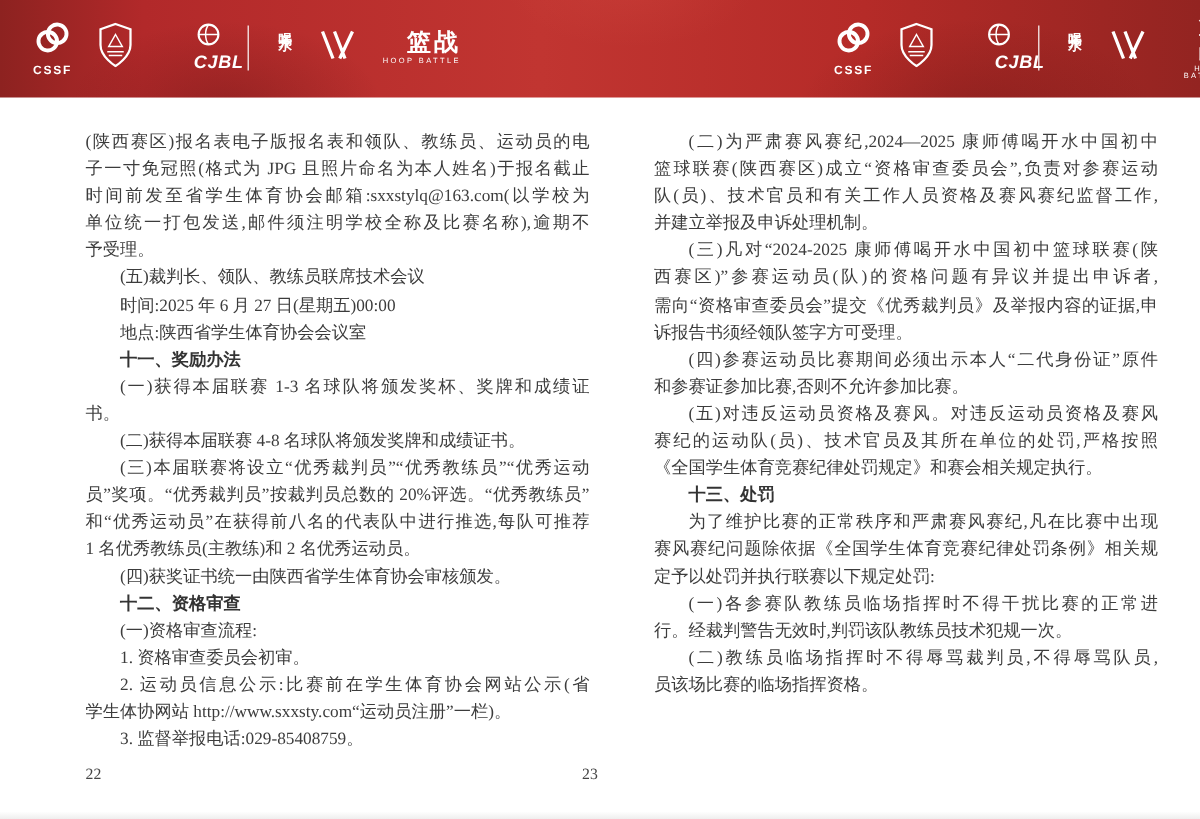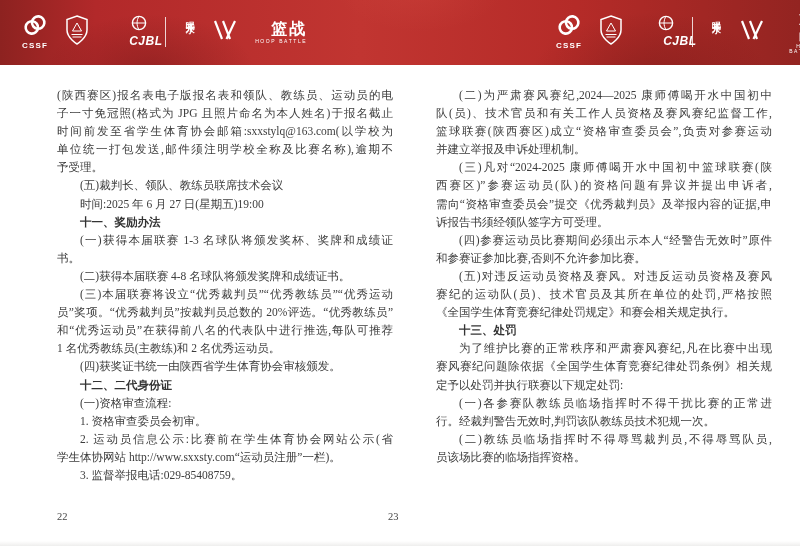--- a/index.html
+++ b/index.html
@@ -166,49 +166,50 @@
 </div>
 
 <div class="page p-left">
   <div>
       <div class="line">(陕西赛区)报名表电子版报名表和领队、教练员、运动员的电</div>
       <div class="line">子一寸免冠照(格式为 JPG 且照片命名为本人姓名)于报名截止</div>
       <div class="line">时间前发至省学生体育协会邮箱:sxxstylq@163.com(以学校为</div>
       <div class="line">单位统一打包发送,邮件须注明学校全称及比赛名称),逾期不</div>
       <div class="line end">予受理。</div>
       <div class="line indent end">(五)裁判长、领队、教练员联席技术会议</div>
-      <div class="line indent end">时间:2025 年 6 月 27 日(星期五)19:00</div>
+      <div class="line indent end">时间:2025 年 6 月 27 日(星期五)00:00</div>
+      <div class="line indent end">地点:陕西省学生体育协会会议室</div>
       <div class="line indent bold end">十一、奖励办法</div>
       <div class="line indent">(一)获得本届联赛 1-3 名球队将颁发奖杯、奖牌和成绩证</div>
       <div class="line end">书。</div>
       <div class="line indent end">(二)获得本届联赛 4-8 名球队将颁发奖牌和成绩证书。</div>
       <div class="line indent">(三)本届联赛将设立“优秀裁判员”“优秀教练员”“优秀运动</div>
       <div class="line">员”奖项。“优秀裁判员”按裁判员总数的 20%评选。“优秀教练员”</div>
       <div class="line">和“优秀运动员”在获得前八名的代表队中进行推选,每队可推荐</div>
       <div class="line end">1 名优秀教练员(主教练)和 2 名优秀运动员。</div>
       <div class="line indent end">(四)获奖证书统一由陕西省学生体育协会审核颁发。</div>
-      <div class="line indent bold end">十二、二代身份证</div>
+      <div class="line indent bold end">十二、资格审查</div>
       <div class="line indent end">(一)资格审查流程:</div>
       <div class="line indent end">1. 资格审查委员会初审。</div>
       <div class="line indent">2. 运动员信息公示:比赛前在学生体育协会网站公示(省</div>
       <div class="line end">学生体协网站 http://www.sxxsty.com“运动员注册”一栏)。</div>
       <div class="line indent end">3. 监督举报电话:029-85408759。</div>
     </div>
 </div>
 <div class="page p-right">
   <div>
       <div class="line indent">(二)为严肃赛风赛纪,2024—2025 康师傅喝开水中国初中</div>
+      <div class="line">篮球联赛(陕西赛区)成立“资格审查委员会”,负责对参赛运动</div>
       <div class="line">队(员)、技术官员和有关工作人员资格及赛风赛纪监督工作,</div>
-      <div class="line">篮球联赛(陕西赛区)成立“资格审查委员会”,负责对参赛运动</div>
       <div class="line end">并建立举报及申诉处理机制。</div>
       <div class="line indent">(三)凡对“2024-2025 康师傅喝开水中国初中篮球联赛(陕</div>
       <div class="line">西赛区)”参赛运动员(队)的资格问题有异议并提出申诉者,</div>
       <div class="line">需向“资格审查委员会”提交《优秀裁判员》及举报内容的证据,申</div>
       <div class="line end">诉报告书须经领队签字方可受理。</div>
-      <div class="line indent">(四)参赛运动员比赛期间必须出示本人“经警告无效时”原件</div>
+      <div class="line indent">(四)参赛运动员比赛期间必须出示本人“二代身份证”原件</div>
       <div class="line end">和参赛证参加比赛,否则不允许参加比赛。</div>
       <div class="line indent">(五)对违反运动员资格及赛风。对违反运动员资格及赛风</div>
       <div class="line">赛纪的运动队(员)、技术官员及其所在单位的处罚,严格按照</div>
       <div class="line end">《全国学生体育竞赛纪律处罚规定》和赛会相关规定执行。</div>
       <div class="line indent bold end">十三、处罚</div>
       <div class="line indent">为了维护比赛的正常秩序和严肃赛风赛纪,凡在比赛中出现</div>
       <div class="line">赛风赛纪问题除依据《全国学生体育竞赛纪律处罚条例》相关规</div>
       <div class="line end">定予以处罚并执行联赛以下规定处罚:</div>
       <div class="line indent">(一)各参赛队教练员临场指挥时不得干扰比赛的正常进</div>
       <div class="line end">行。经裁判警告无效时,判罚该队教练员技术犯规一次。</div>

